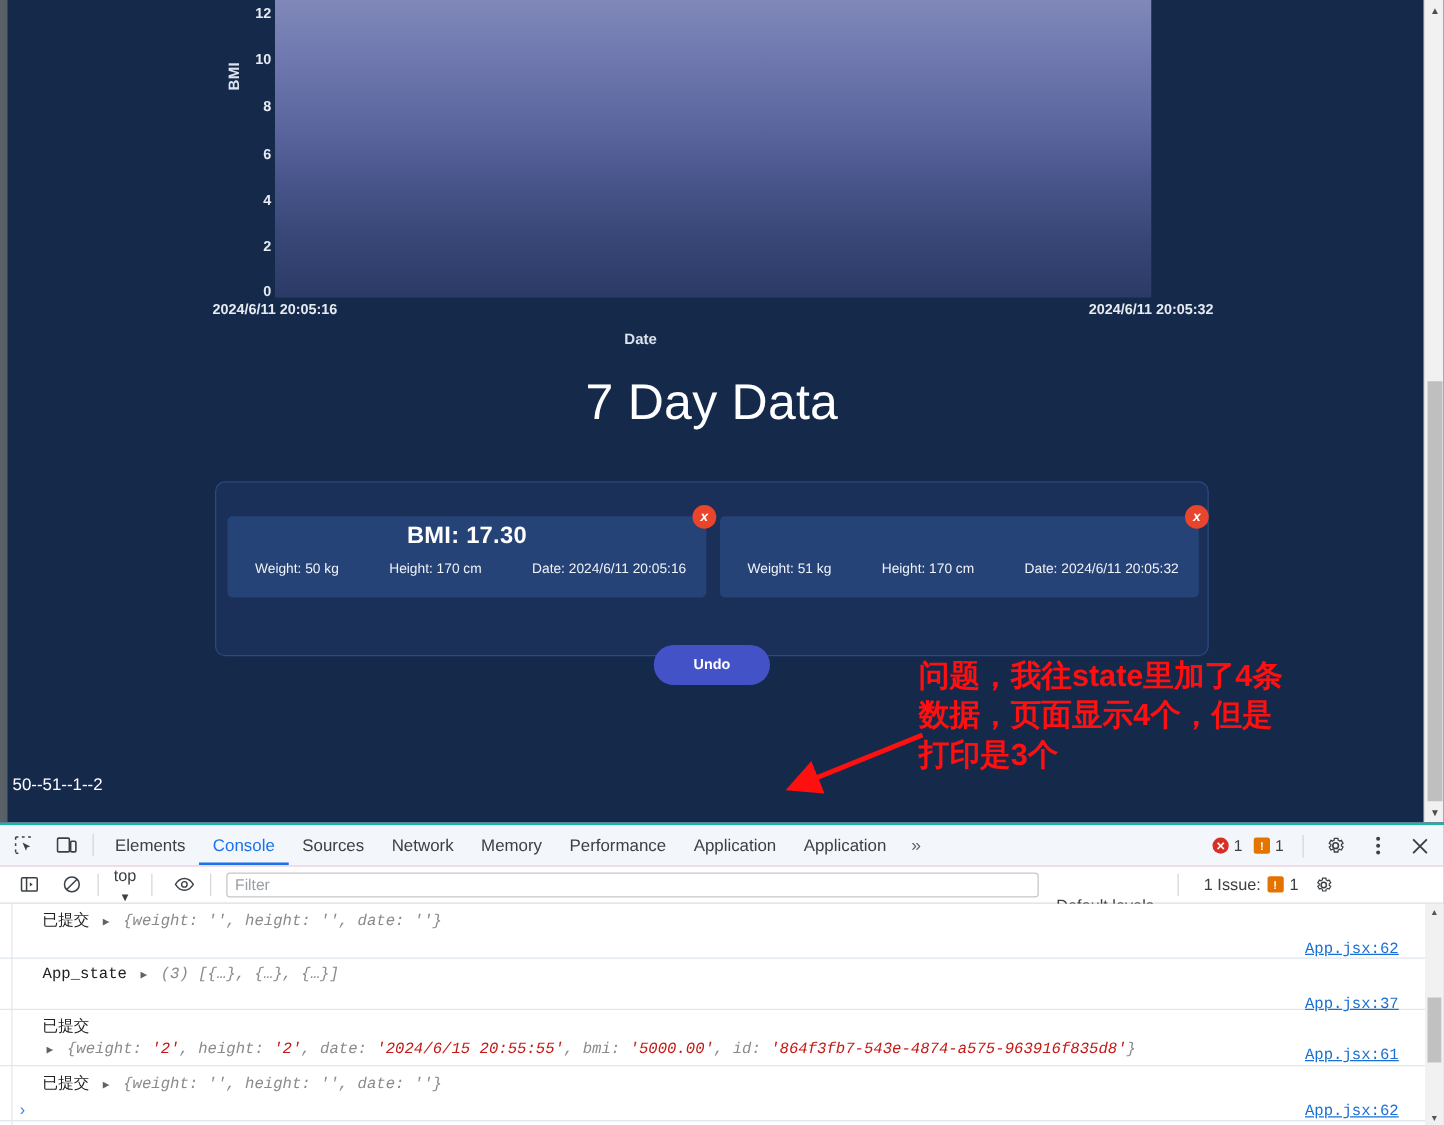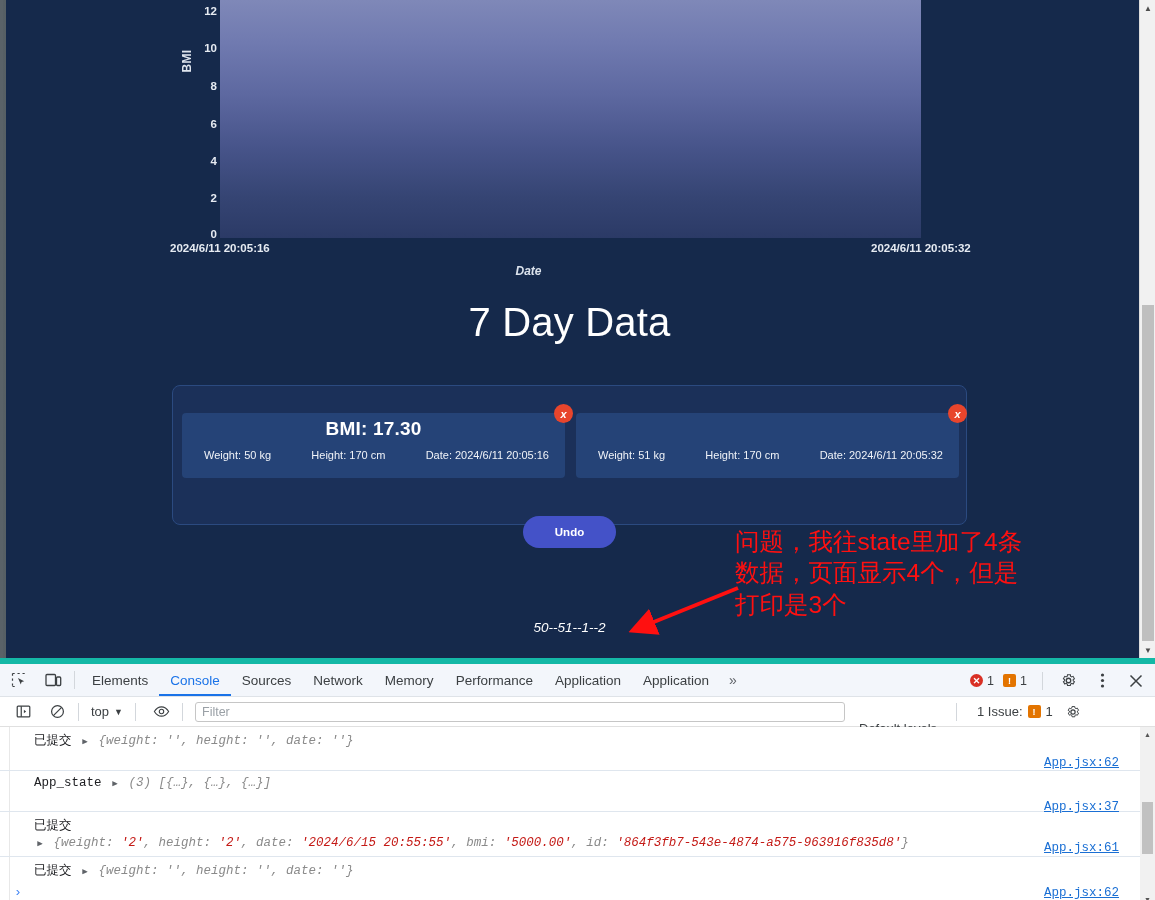--- a/index.html
+++ b/index.html
@@ -49,22 +49,22 @@
     color: #dfe5ee; font-size: 12px; font-weight: 700;
     transform: rotate(-90deg); transform-origin: center center;
     letter-spacing: .3px;
   }
   .x-tick {
     position: absolute; top: 242px;
     color: #e6ebf2; font-size: 11.5px; font-weight: 700;
     white-space: nowrap;
   }
   #x-axis-title {
-    position: absolute; left: 16px; top: 264px; width: 1025px;
-    text-align: center; color: #dbe2ec; font-size: 12px; font-weight: 700; font-style: italic;
+    position: absolute; left: 0; top: 264px; width: 1025px;
+    text-align: center; color: #dbe2ec; font-size: 12px; font-weight: 700;
   }
 
   
   #section-title {
     position: absolute; left: 0; top: 300px; width: 1139px;
     text-align: center; color: #ffffff;
     font-size: 40px; font-weight: 400; letter-spacing: .2px;
   }
 
   
@@ -106,30 +106,31 @@
   #undo-button {
     position: absolute; left: 523px; top: 516px;
     width: 93px; height: 32px; border-radius: 16px;
     background: #4452c8; border: none;
     color: #ffffff; font-size: 11.5px; font-weight: 700;
     cursor: pointer;
   }
 
   
   #summary-line {
-    position: absolute; left: 0; top: 620px; width: 1139px;
-    text-align: center; color: #ffffff; font-size: 13.5px; font-style: italic;
+    position: absolute; left: 10px; top: 620px; width: 1139px;
+    text-align: left; color: #ffffff; font-size: 13.5px;
   }
 
   
   #annotation-text {
     position: absolute; left: 735px; top: 526px;
     width: 300px; color: #ff1010;
     font-size: 24.5px; line-height: 1.28;
     font-family: "Liberation Sans", sans-serif;
+    font-weight: bold;
   }
   #annotation-arrow {
     position: absolute; left: 620px; top: 586px;
     width: 120px; height: 52px; overflow: visible;
   }
 
   
   #page-scrollbar {
     position: absolute; right: 0; top: 0; width: 16px; height: 658px;
     background: #f1f1f1; border-left: 1px solid #dcdcdc;
@@ -144,21 +145,21 @@
   #page-sb-thumb {
     position: absolute; left: 2px; top: 305px;
     width: 12px; height: 336px; background: #bfbfbf; border-radius: 0;
   }
 
   
   #devtools {
     position: absolute; left: 0; top: 658px;
     width: 1155px; height: 242px;
     background: #be185d;
-    border-top: 6px solid #14b8a6;
+    border-top: 2px solid #14b8a6;
     font-family: "Liberation Sans", sans-serif;
   }
   #devtools-topbar {
     position: relative; height: 33px;
     background: #f3f6fb;
     border-bottom: 1px solid #dfe3e8;
     display: flex; align-items: center;
   }
   .dt-iconbtn {
     width: 30px; height: 28px; margin-left: 4px;
@@ -189,21 +190,21 @@
     display: flex; align-items: center; justify-content: center;
   }
 
   #console-toolbar {
     position: relative; height: 30px;
     background: #ffffff; border-bottom: 1px solid #e0e0e0;
     display: flex; align-items: center; padding-left: 4px;
   }
   #ctx-select {
     display: flex; align-items: center; gap: 5px;
-    font-size: 13px; color: #3c4043; padding: 0 6px; cursor: pointer;
+    font-size: 13px; color: #3c4043; padding: 0 6px; cursor: pointer; flex-direction: column;
   }
   #filter-input {
     width: 650px; height: 20px; margin-left: 6px;
     border: 1px solid #c6c6c6; border-radius: 3px;
     font-size: 12.5px; color: #3c4043; padding: 0 6px;
     font-family: "Liberation Sans", sans-serif;
     background: #ffffff;
   }
   #filter-input::placeholder { color: #9aa0a6; }
   #levels-select {

